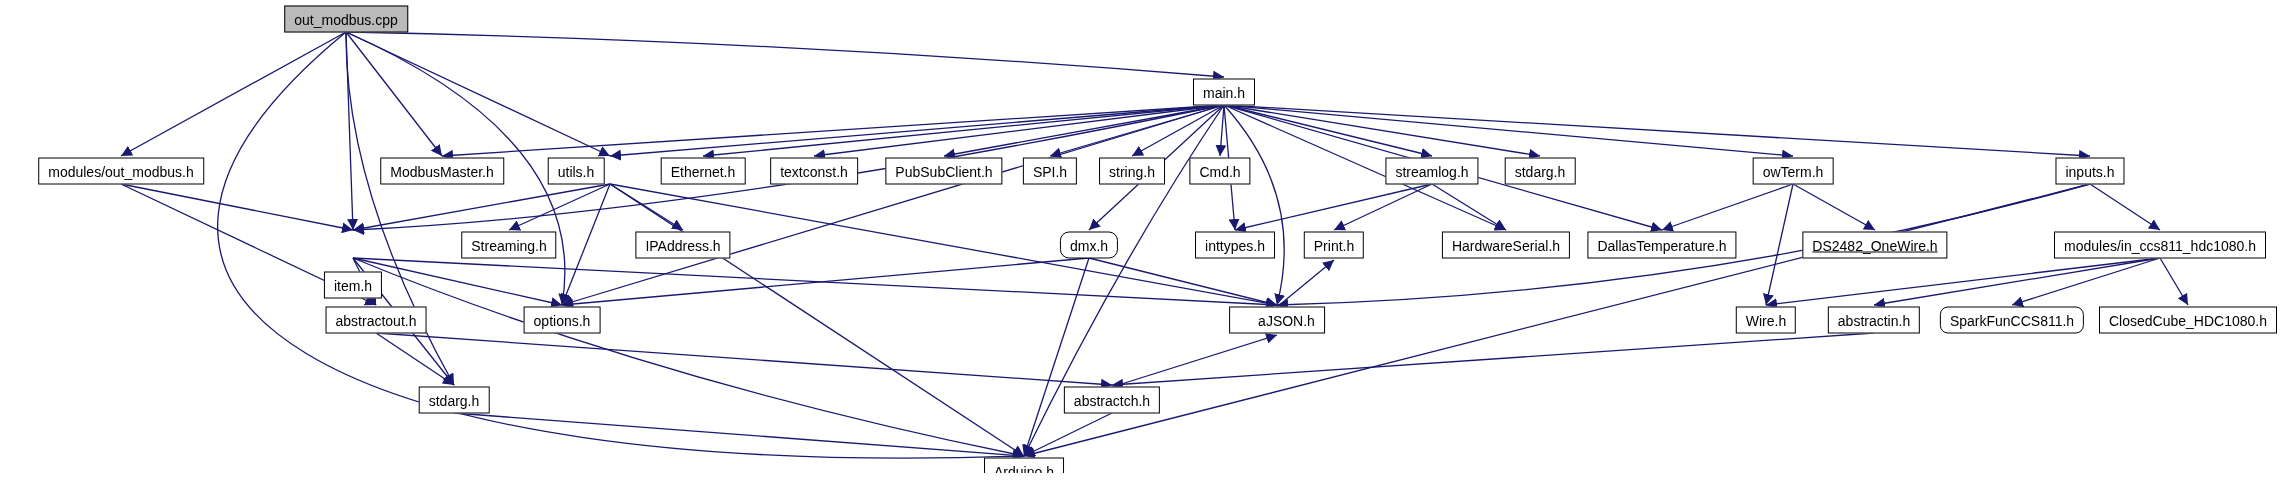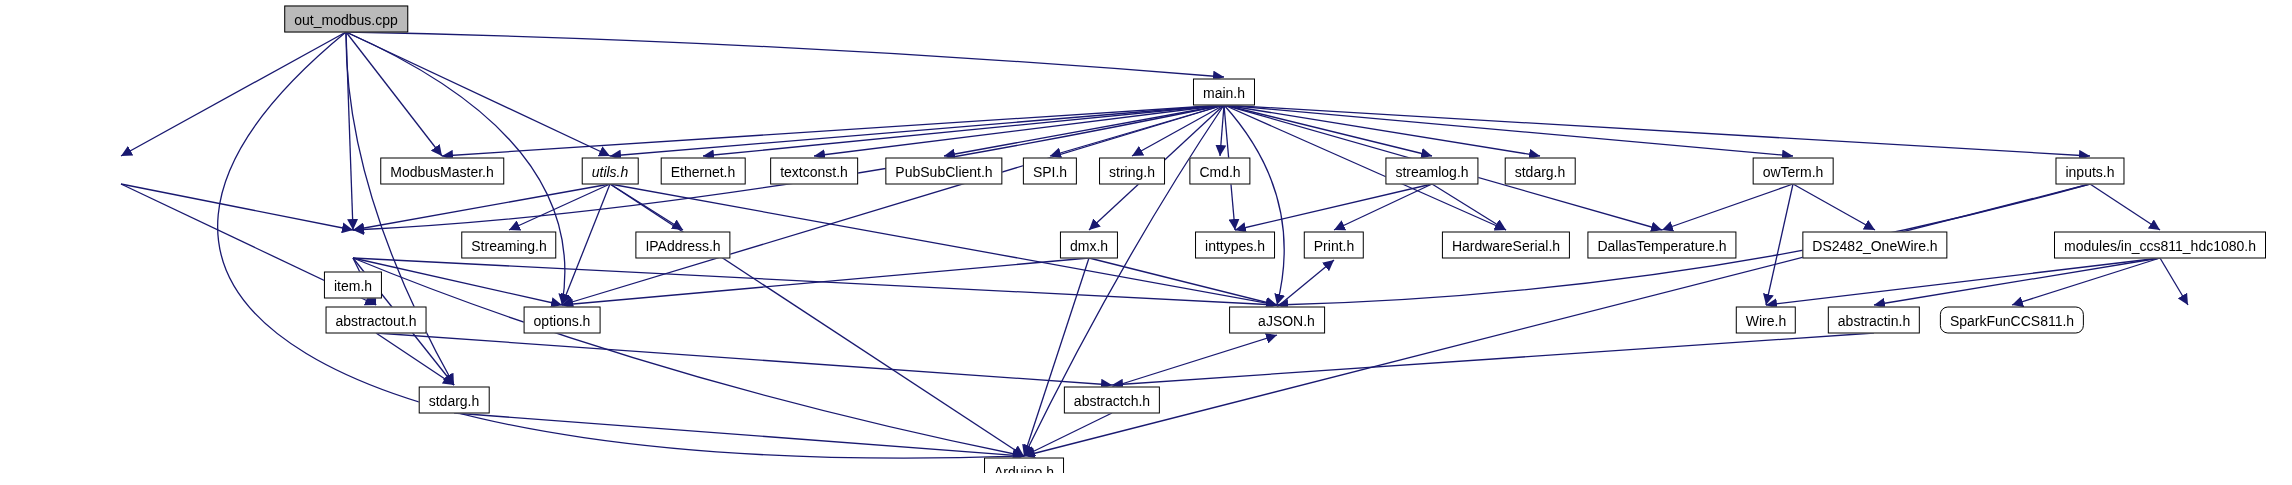--- a/index.html
+++ b/index.html
@@ -114,44 +114,46 @@
       <path d="M1874,333 L1112,385" class="edge" marker-end="url(#arrow)"></path>
       <path d="M376,333 L454,385" class="edge" marker-end="url(#arrow)"></path>
       <path d="M376,333 L1112,385" class="edge" marker-end="url(#arrow)"></path>
       <path d="M1112,413 L1024,456" class="edge" marker-end="url(#arrow)"></path>
       <path d="M1112,387 L1277,335" class="edge" marker-end="url(#arrow)"></path>
       <path d="M454,413 L1024,456" class="edge" marker-end="url(#arrow)"></path>
       <path d="M1277,307 L1334,260" class="edge" marker-end="url(#arrow)"></path>
     </svg>
 <div class="node root" style="left: 346px; top: 19px;">out_modbus.cpp</div>
     <div class="node linked" style="left: 1224px; top: 92px;">main.h</div>
+    <div class="node linked" style="left: 121px; top: 171px;">modules/out_modbus.h</div>
     <div class="node" style="left: 442px; top: 171px;">ModbusMaster.h</div>
-    <div class="node linked" style="left: 610px; top: 171px; font-style: italic;">utils.h</div>
+    <div class="node linked" style="left: 576px; top: 171px;">utils.h</div>
     <div class="node" style="left: 703px; top: 171px;">Ethernet.h</div>
     <div class="node linked" style="left: 814px; top: 171px;">textconst.h</div>
     <div class="node" style="left: 944px; top: 171px;">PubSubClient.h</div>
     <div class="node" style="left: 1050px; top: 171px;">SPI.h</div>
     <div class="node" style="left: 1132px; top: 171px;">string.h</div>
     <div class="node linked" style="left: 1220px; top: 171px;">Cmd.h</div>
     <div class="node linked" style="left: 1432px; top: 171px;">streamlog.h</div>
     <div class="node" style="left: 1540px; top: 171px;">stdarg.h</div>
     <div class="node linked" style="left: 1793px; top: 171px;">owTerm.h</div>
     <div class="node linked" style="left: 2090px; top: 171px;">inputs.h</div>
     <div class="node linked" style="left: 353px; top: 245px; margin-top: 40px;">item.h</div>
     <div class="node" style="left: 509px; top: 245px;">Streaming.h</div>
     <div class="node" style="left: 683px; top: 245px;">IPAddress.h</div>
-    <div class="node linked" style="left: 1089px; top: 245px;">dmx.h</div>
+    <div class="node linked" style="left: 1089px; top: 245px; border-radius: 9px;">dmx.h</div>
     <div class="node" style="left: 1235px; top: 245px;">inttypes.h</div>
     <div class="node" style="left: 1334px; top: 245px;">Print.h</div>
     <div class="node" style="left: 1506px; top: 245px;">HardwareSerial.h</div>
     <div class="node" style="left: 1662px; top: 245px;">DallasTemperature.h</div>
-    <div class="node" style="left: 1875px; top: 245px;">DS2482_OneWire.h</div>
+    <div class="node" style="left: 1875px; top: 245px; text-decoration: underline;">DS2482_OneWire.h</div>
     <div class="node linked" style="left: 2160px; top: 245px;">modules/in_ccs811_hdc1080.h</div>
     <div class="node linked" style="left: 376px; top: 320px;">abstractout.h</div>
     <div class="node linked" style="left: 562px; top: 320px;">options.h</div>
     <div class="node linked" style="left: 1277px; top: 320px; padding-left: 28px;">aJSON.h</div>
     <div class="node" style="left: 1766px; top: 320px;">Wire.h</div>
     <div class="node linked" style="left: 1874px; top: 320px;">abstractin.h</div>
     <div class="node" style="left: 2012px; top: 320px; border-radius: 8px;">SparkFunCCS811.h</div>
+    <div class="node" style="left: 2188px; top: 320px;">ClosedCube_HDC1080.h</div>
     <div class="node linked" style="left: 454px; top: 400px;">stdarg.h</div>
     <div class="node linked" style="left: 1112px; top: 400px;">abstractch.h</div>
     <div class="node" style="left: 1024px; top: 471px;">Arduino.h</div>
   </div>
 
 </body></html>

